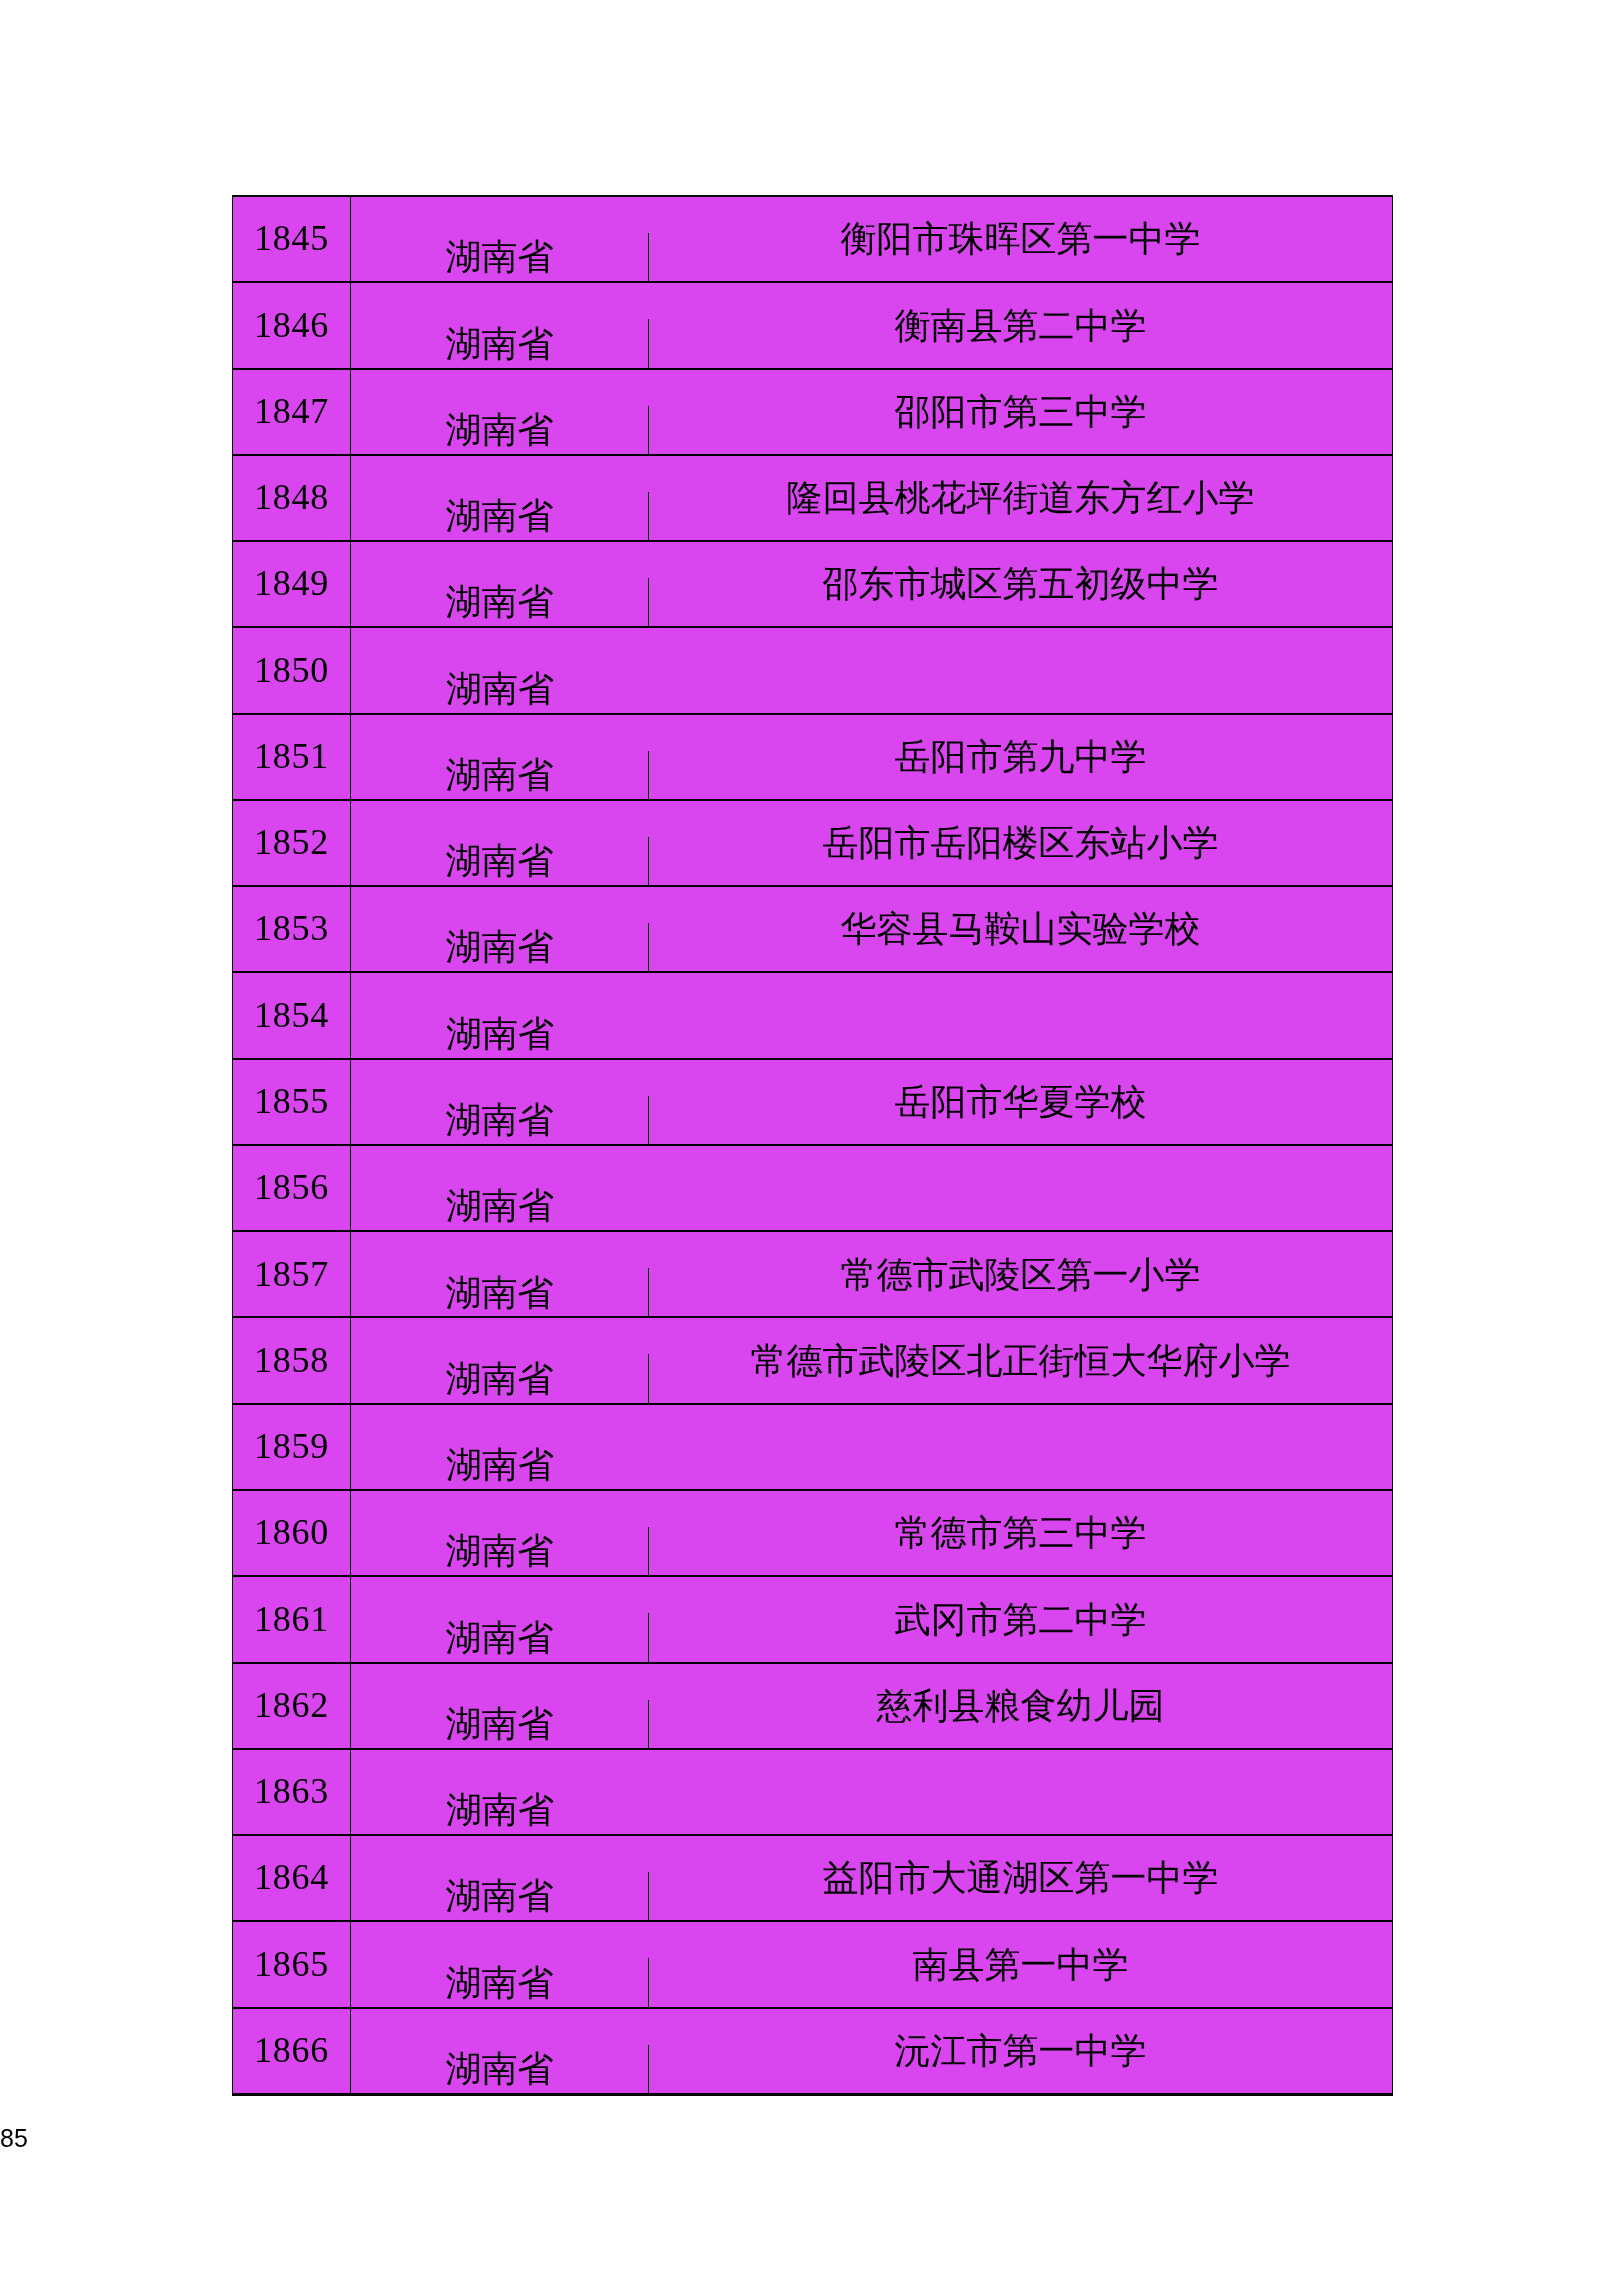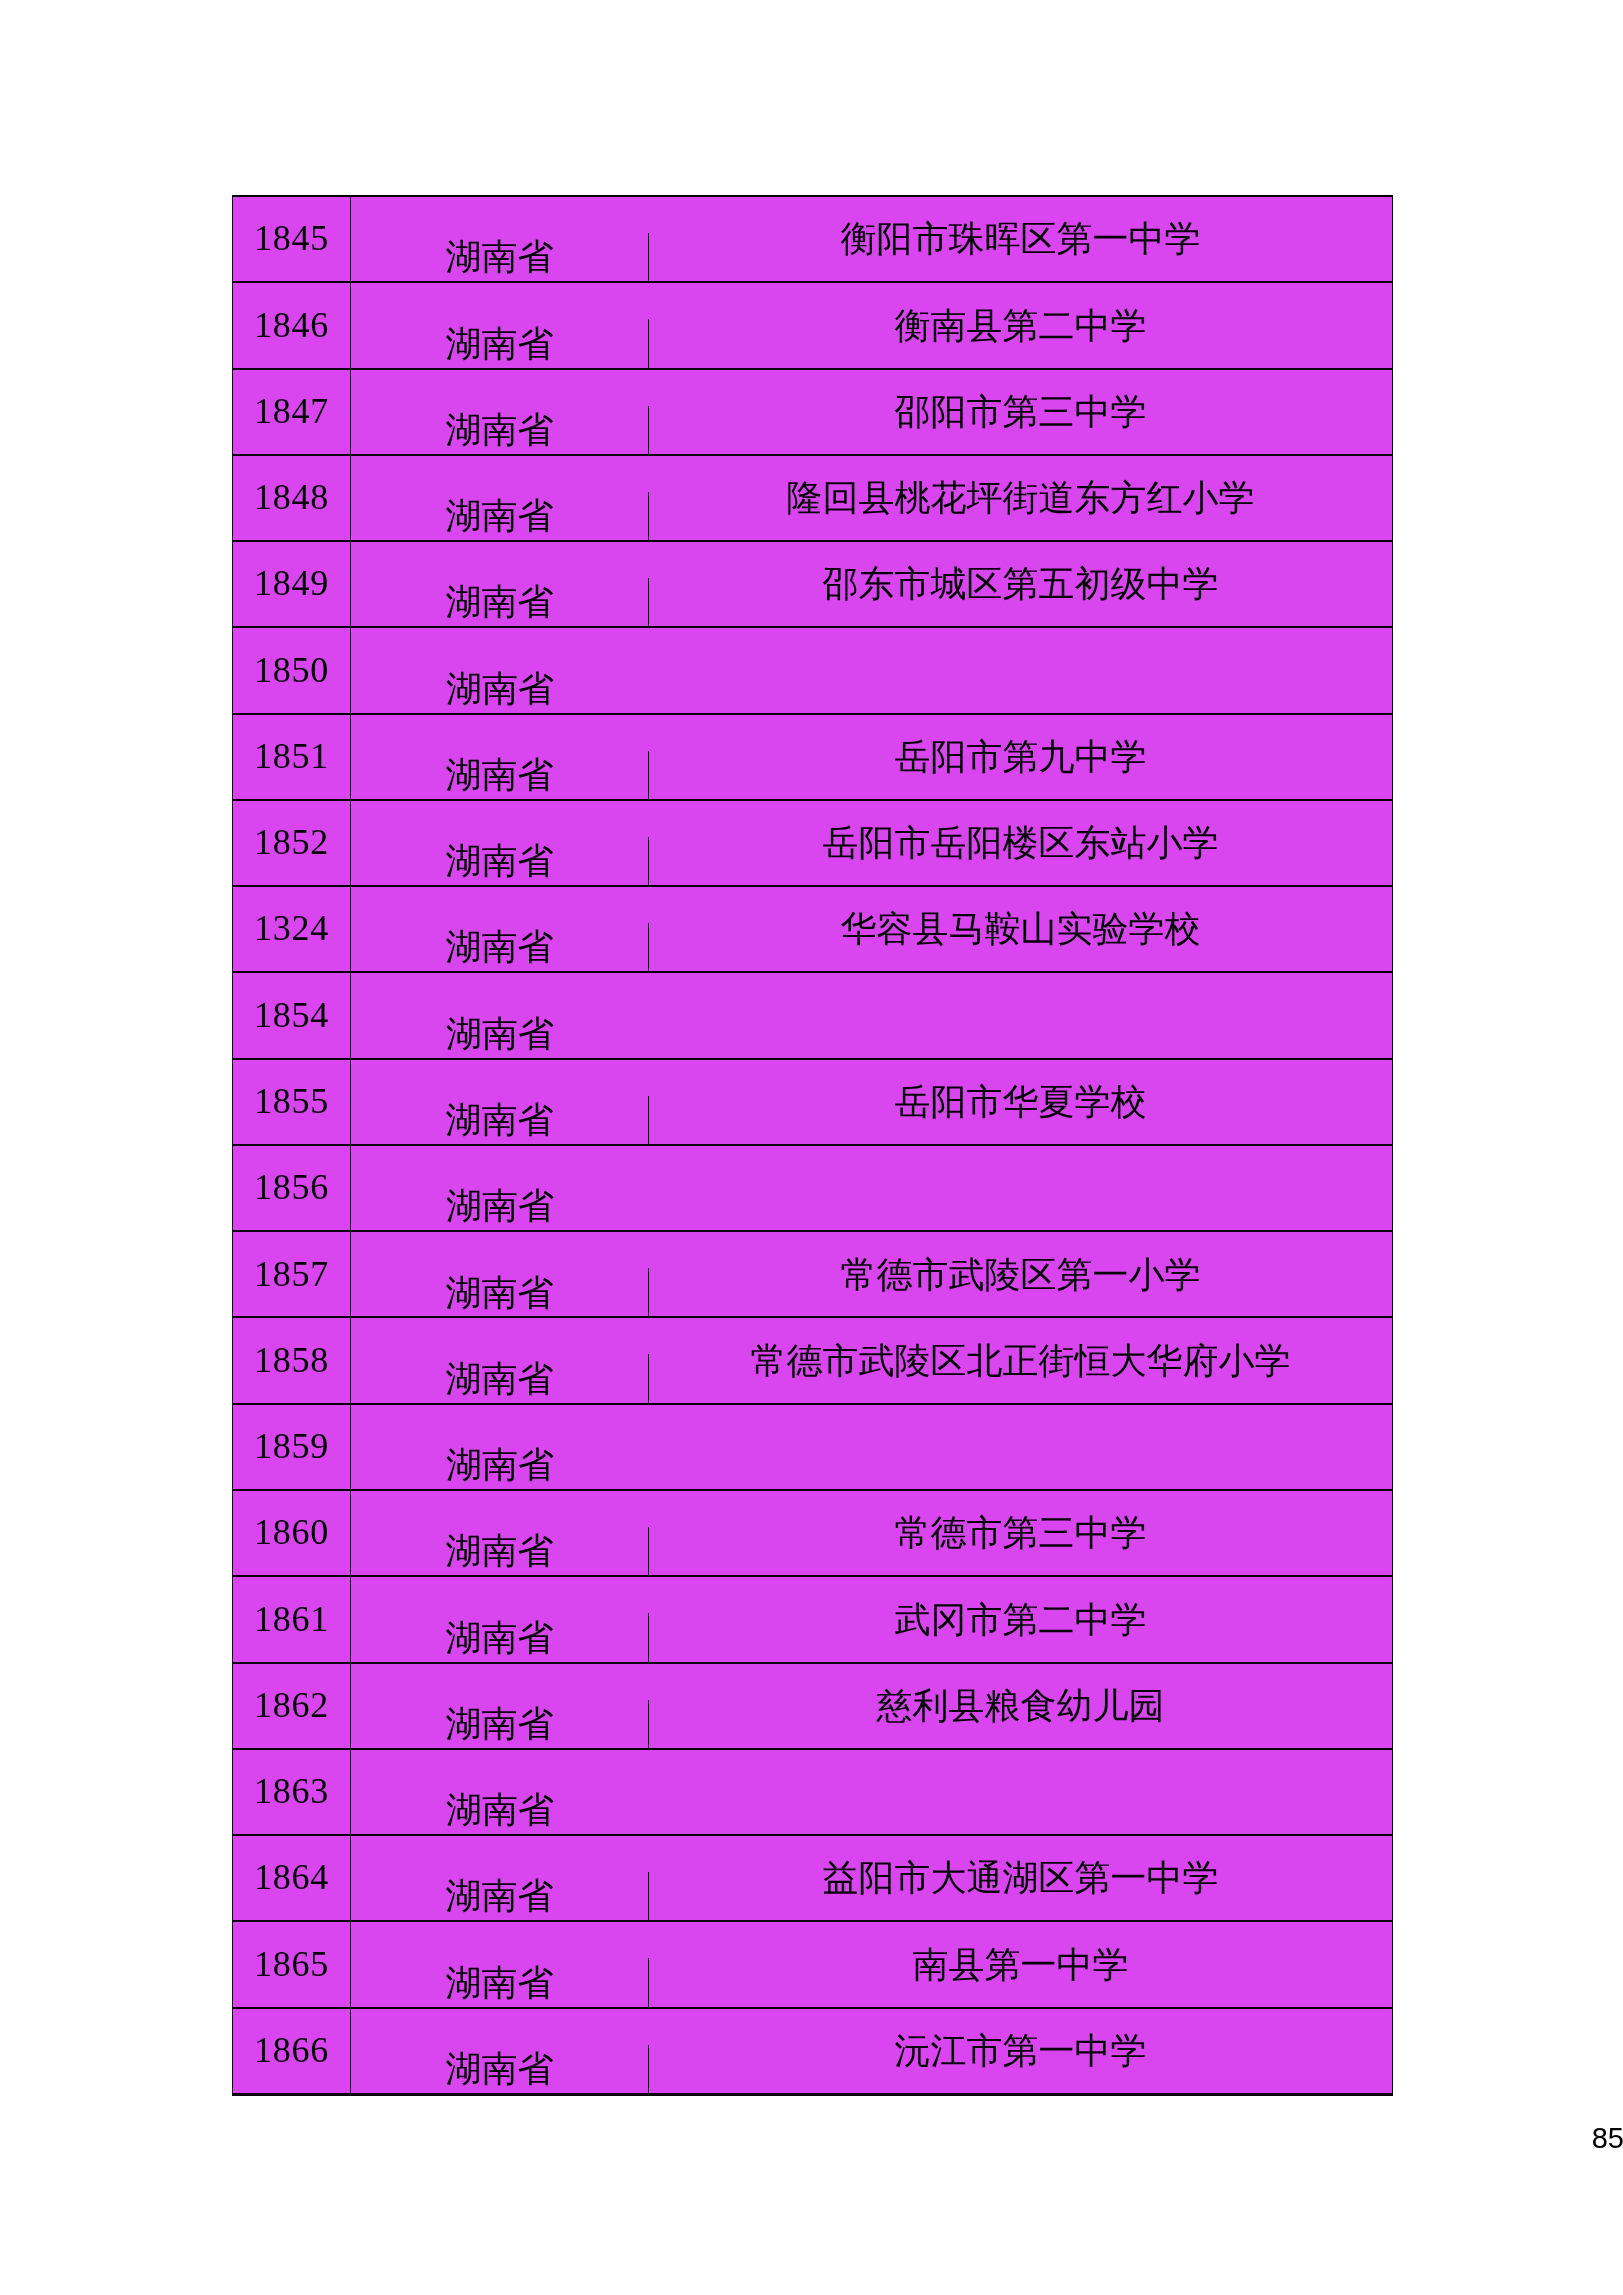--- a/index.html
+++ b/index.html
@@ -51,22 +51,22 @@
   .c-prov { width: 298px; margin-top: 36px; }
   .c-school { flex: 1 1 0; }
   .c-prov, .c-school {
     font-family: "Liberation Sans", "DejaVu Sans", sans-serif;
   }
   .page-number {
     position: absolute;
     left: 0;
     top: 2123px;
     width: 100%;
-    text-align: right;
-    font-size: 29px;
+    text-align: left;
+    font-size: 25px;
     line-height: 30px;
     font-family: "Liberation Sans", sans-serif;
     color: #000;
   }
 </style>
 </head>
 <body>
 
 <div class="doc-table">
   <div class="trow">
@@ -102,21 +102,21 @@
     <div class="tcell c-id">1851</div>
     <div class="tcell c-prov">湖南省</div>
     <div class="tcell c-school">岳阳市第九中学</div>
   </div>
   <div class="trow">
     <div class="tcell c-id">1852</div>
     <div class="tcell c-prov">湖南省</div>
     <div class="tcell c-school">岳阳市岳阳楼区东站小学</div>
   </div>
   <div class="trow">
-    <div class="tcell c-id">1324</div>
+    <div class="tcell c-id">1853</div>
     <div class="tcell c-prov">湖南省</div>
     <div class="tcell c-school">华容县马鞍山实验学校</div>
   </div>
   <div class="trow">
     <div class="tcell c-id">1854</div>
     <div class="tcell c-prov">湖南省</div>
   </div>
   <div class="trow">
     <div class="tcell c-id">1855</div>
     <div class="tcell c-prov">湖南省</div>

